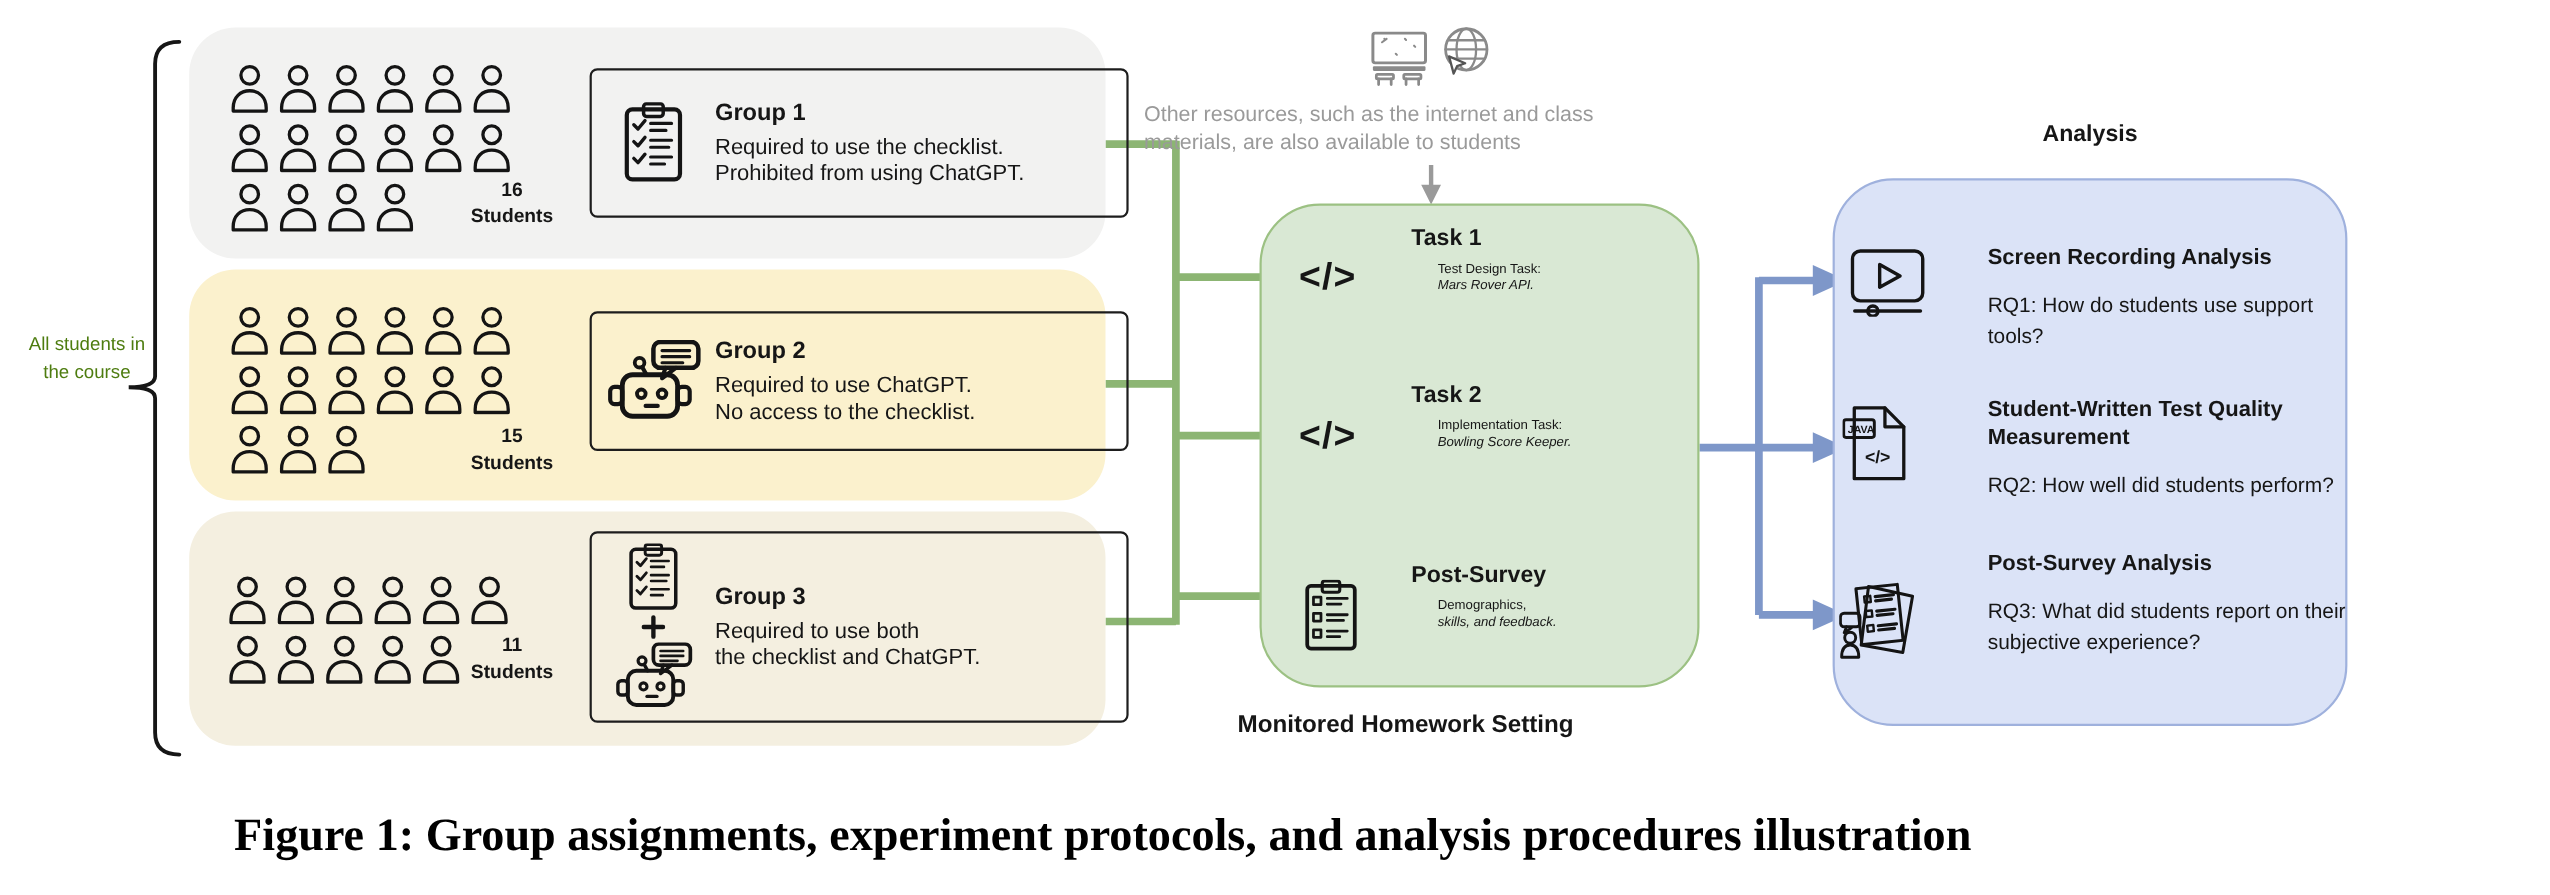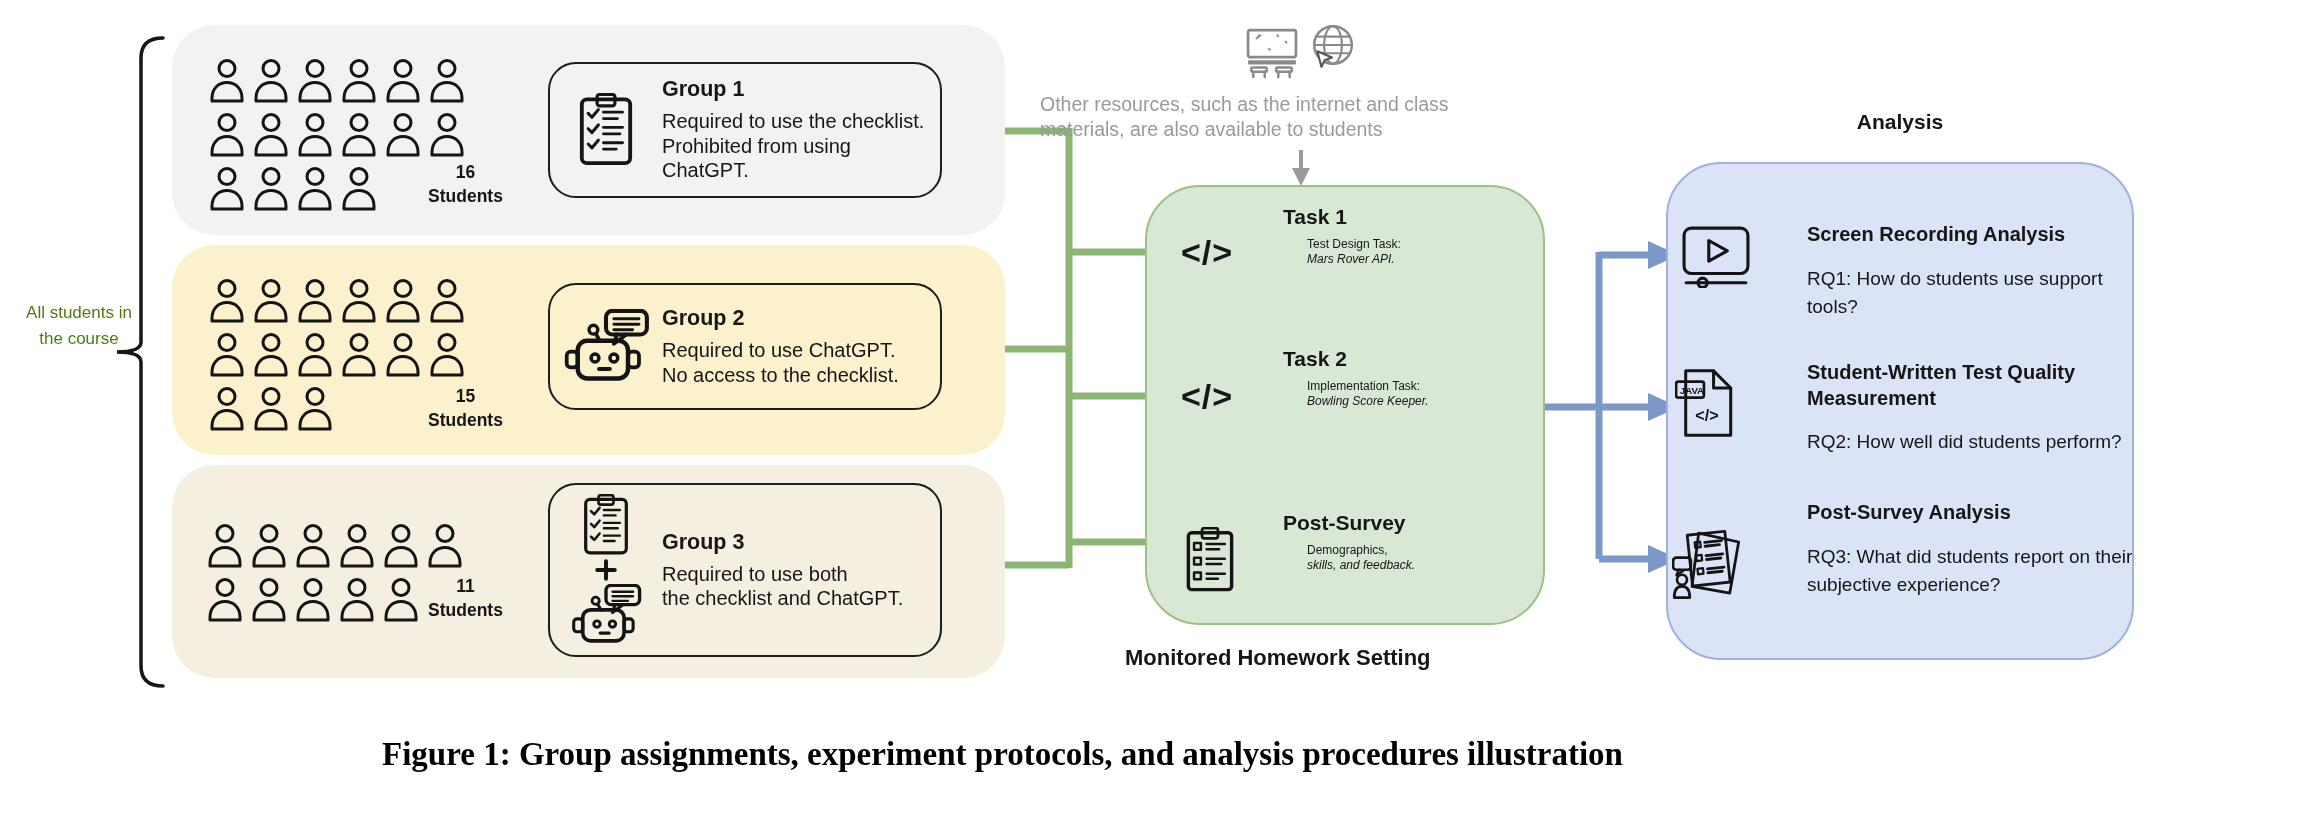--- a/index.html
+++ b/index.html
@@ -33,22 +33,22 @@
   .gp3 .students-grid{top:58px;left:33px;}
   .person-row{display:flex;gap:4px;margin-bottom:9px;}
   .person{width:40px;height:45px;display:block;}
   .person circle,.person path{fill:none;stroke:#141414;stroke-width:3;stroke-linejoin:round;}
 
   .count{position:absolute;left:246px;width:95px;text-align:center;font-weight:bold;
     font-size:17.5px;line-height:1.35;}
   .gp1 .count{top:136px;} .gp2 .count{top:140px;} .gp3 .count{top:110px;}
   .count span{display:block;}
 
-  .info-box{position:absolute;left:376px;width:394px;border:2.2px solid #1d1d1d;
-    border-radius:28px;display:flex;align-items:center;box-sizing:border-box;}
+  .info-box{position:absolute;left:364px;width:490px;border:2.2px solid #1d1d1d;
+    border-radius:7px;display:flex;align-items:center;box-sizing:border-box;}
   .gp1 .info-box{top:37px;height:136px;}
   .gp2 .info-box{top:38px;height:127px;}
   .gp3 .info-box{top:18px;height:174px;align-items:center;}
   .info-icon{width:112px;flex:0 0 112px;display:flex;flex-direction:column;
     align-items:center;justify-content:center;gap:3px;}
   .info-text{flex:1;padding-right:10px;}
   .g-title{font-weight:bold;font-size:21.5px;margin-bottom:7px;}
   .g-line{font-size:20px;line-height:1.22;}
 
   .note{position:absolute;left:1040px;top:92px;width:520px;text-align:left;
@@ -72,21 +72,21 @@
   .an-box{position:absolute;left:1666px;top:162px;width:468px;height:498px;
     background:var(--analysis_bg);border:2px solid var(--analysis_border);
     border-radius:55px;box-sizing:border-box;}
   .an-item{position:absolute;left:0;width:100%;}
   .an-item .an-icon{position:absolute;}
   .an-text{margin-left:139px;width:332px;}
   .an-title{font-weight:bold;font-size:20px;line-height:1.28;margin-bottom:17px;}
   .an-q{font-size:19px;line-height:1.5;}
 
   .caption{position:absolute;left:0;top:736px;width:2005px;text-align:center;
-    font-family:"Liberation Serif",serif;font-weight:bold;font-size:33px;color:#000;}
+    font-family:"Liberation Serif",serif;font-weight:bold;font-size:42px;color:#000;}
 
   .ic{display:block;}
   .ic .s{fill:none;stroke:#141414;stroke-linejoin:round;stroke-linecap:round;}
   .ic .gy{fill:none;stroke:#8a8a8a;stroke-linejoin:round;stroke-linecap:round;}
   .code-glyph{font-weight:bold;font-size:34px;letter-spacing:1px;font-family:"Liberation Sans",sans-serif;}
 </style>
 </head>
 <body>
 
 <div class="canvas">

